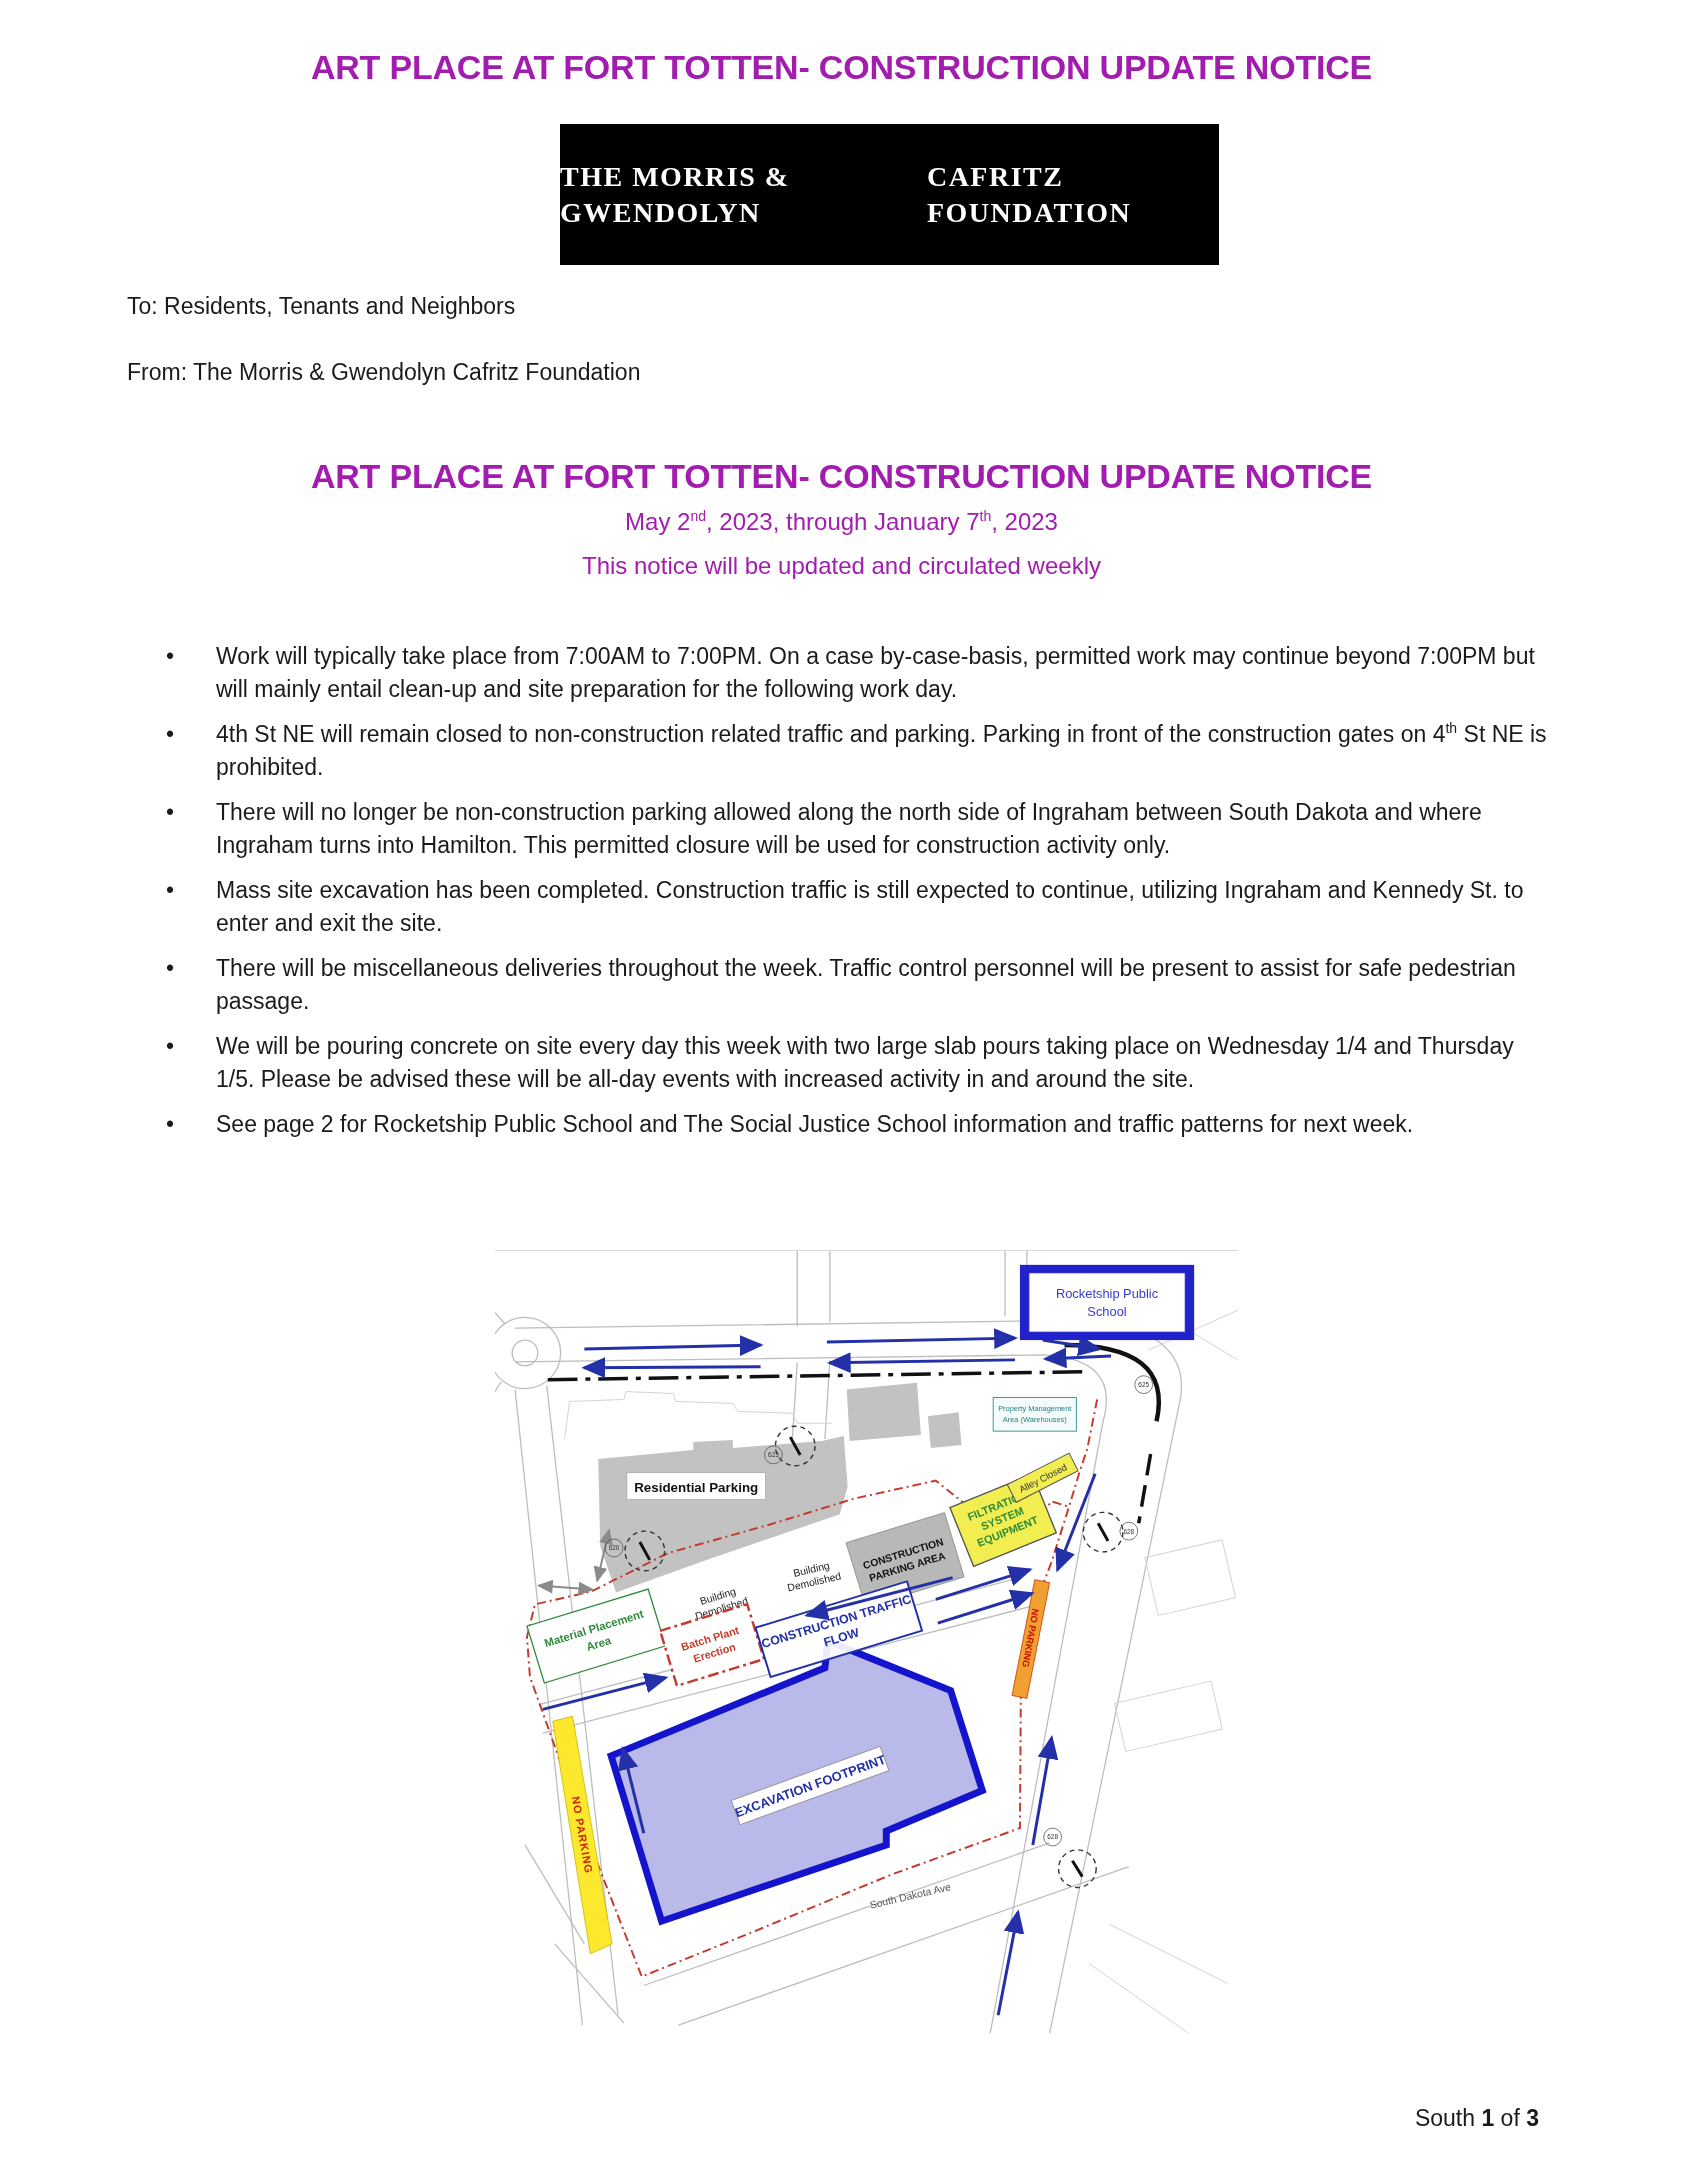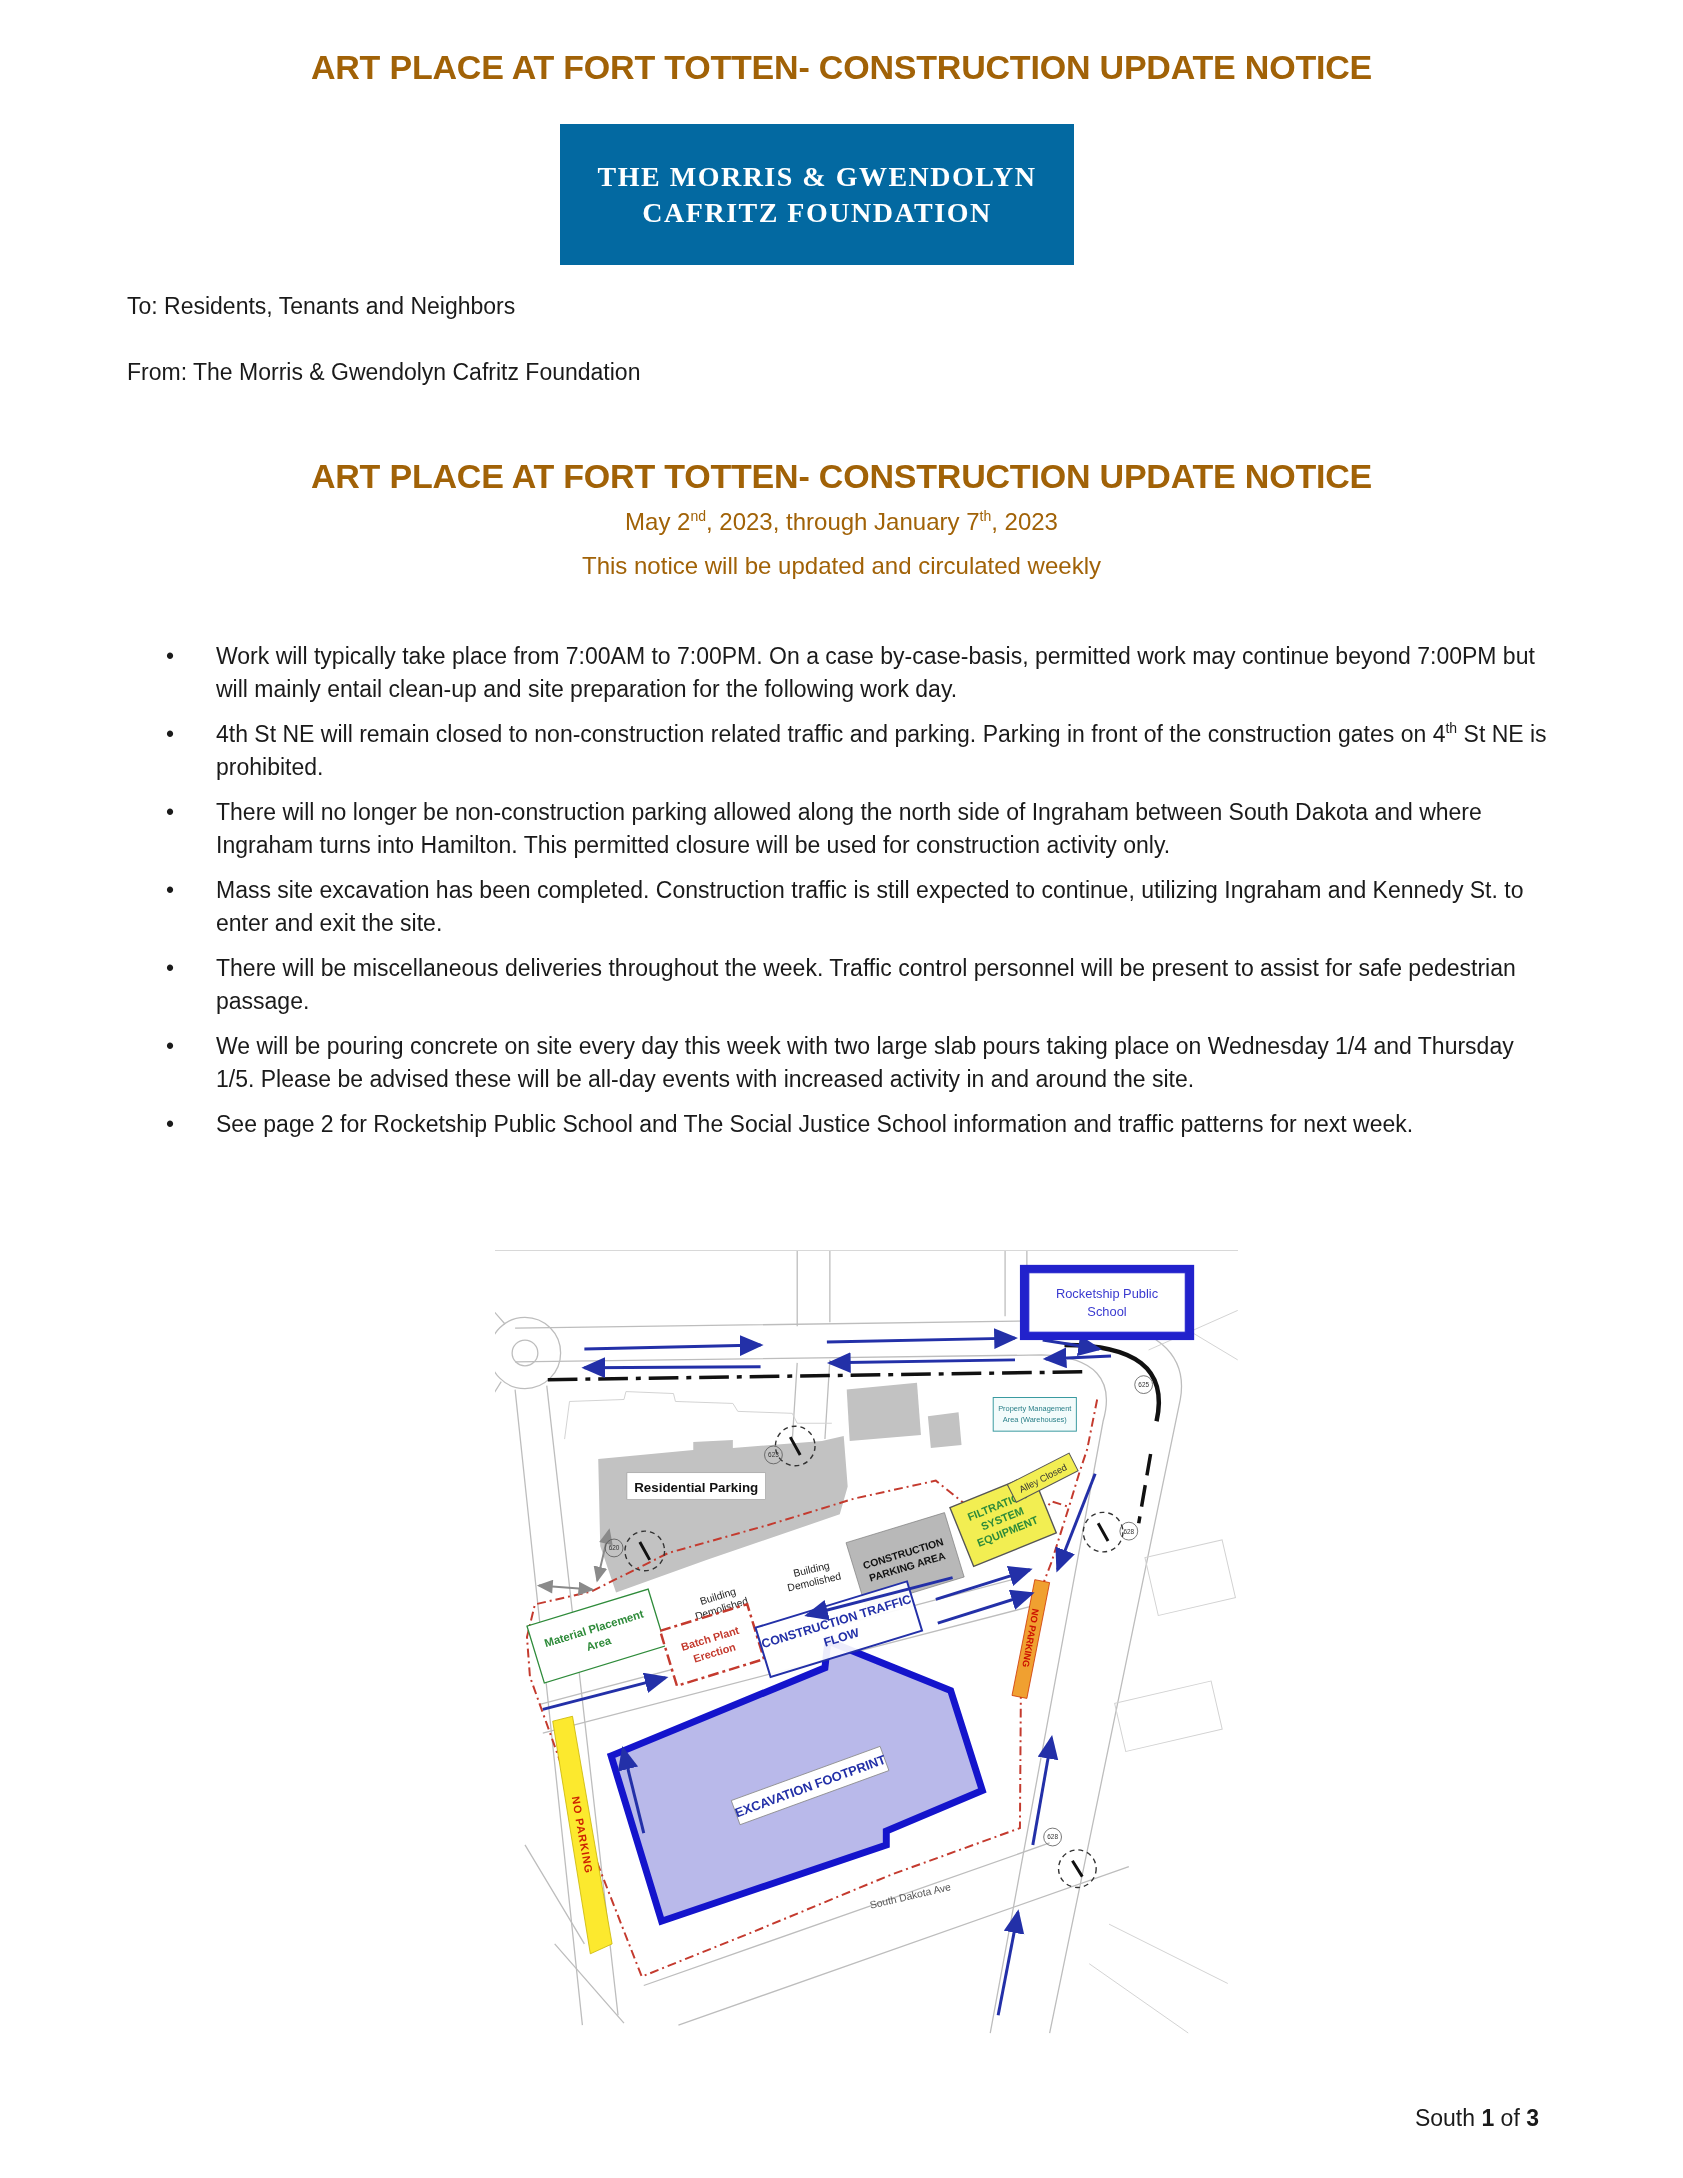--- a/index.html
+++ b/index.html
@@ -1,21 +1,21 @@
 <!DOCTYPE html>
 <html><head>
 <meta charset="utf-8">
 <style>
   html,body{margin:0;padding:0;background:#ffffff;}
   body{width:1683px;height:2178px;position:relative;font-family:"Liberation Sans",sans-serif;color:#1a1a1a;overflow:hidden;}
   .abs{position:absolute;}
   .center{left:0;width:1683px;text-align:center;}
-  .blue{color:#a16207;}
+  .blue{color:#a21caf;}
   .doc-title{font-size:34px;font-weight:bold;letter-spacing:-0.2px;}
-  .logo-box{left:560px;top:124px;width:514px;height:141px;background:#0369a1;display:flex;flex-direction:column;justify-content:center;align-items:center;}
+  .logo-box{left:560px;top:124px;width:659px;height:141px;background:#000000;display:flex;flex-direction:row;justify-content:center;align-items:center;}
   .logo-line{color:#ffffff;font-family:"Liberation Serif",serif;font-weight:600;font-size:28px;letter-spacing:1.5px;line-height:36px;}
   .meta-line{left:127px;font-size:23px;}
   .date-line{font-size:24px;}
   .subtitle-line{font-size:24px;}
   .bullets{left:144px;top:632px;width:1411px;}
   .bullets ul{margin:8px;padding:0;list-style:none;}
   .bullets li{position:relative;padding-left:64px;margin-bottom:12px;font-size:23px;line-height:33px;}
   .bullets li::before{content:"\2022";position:absolute;left:14px;top:0;font-size:23px;}
   sup{font-size:14px;vertical-align:super;line-height:0;}
   .footer{left:0px;top:2105px;width:1539px;text-align:right;font-size:23px;}

